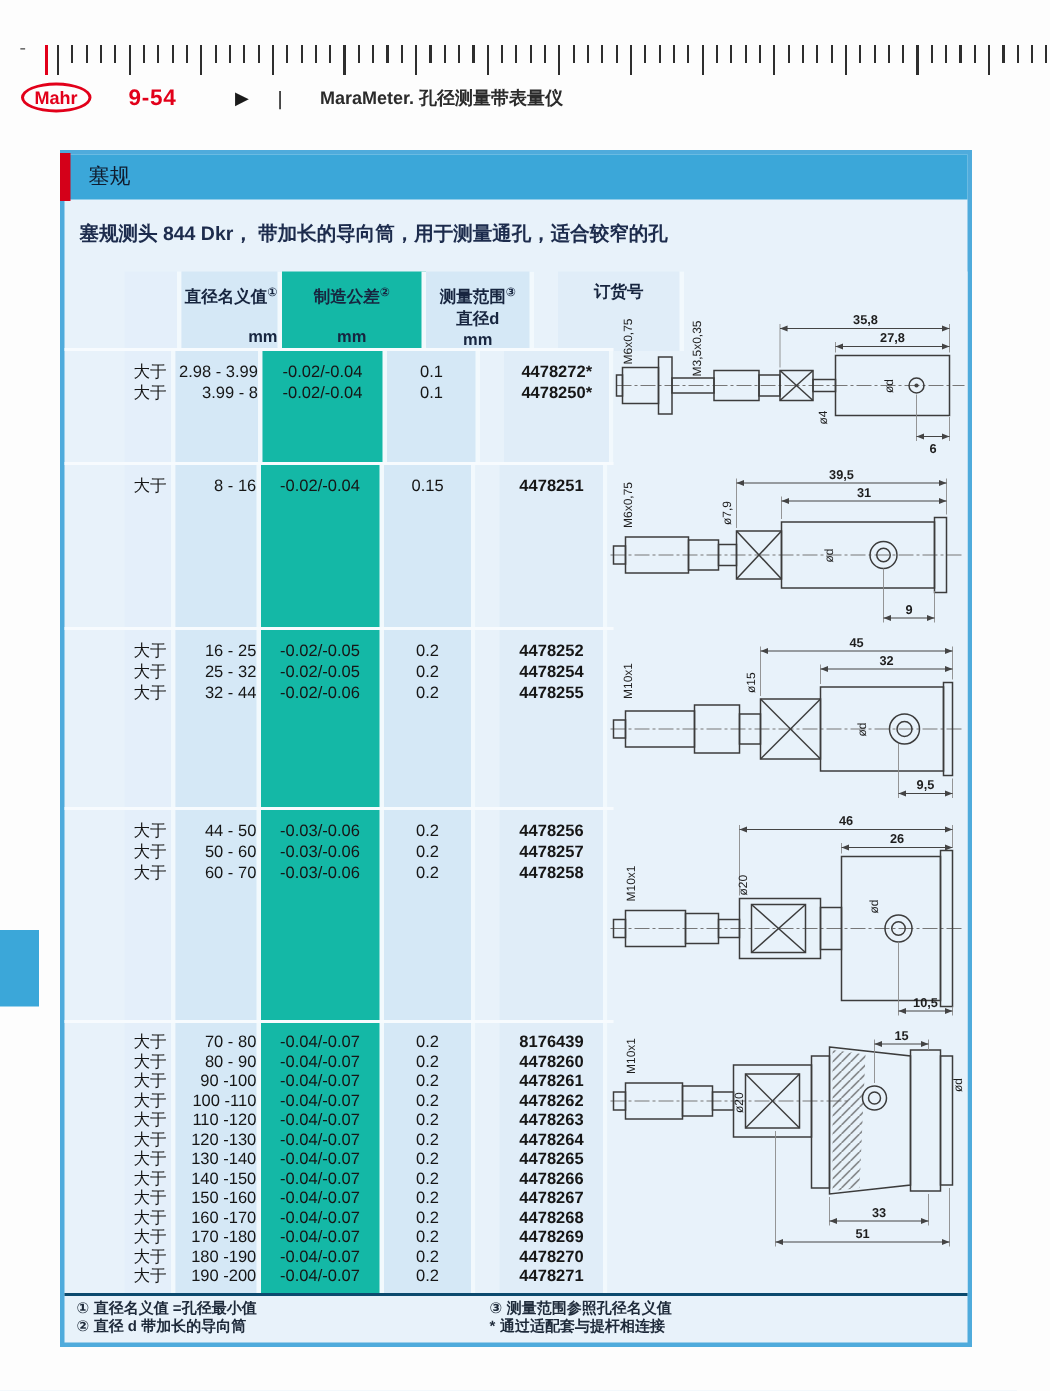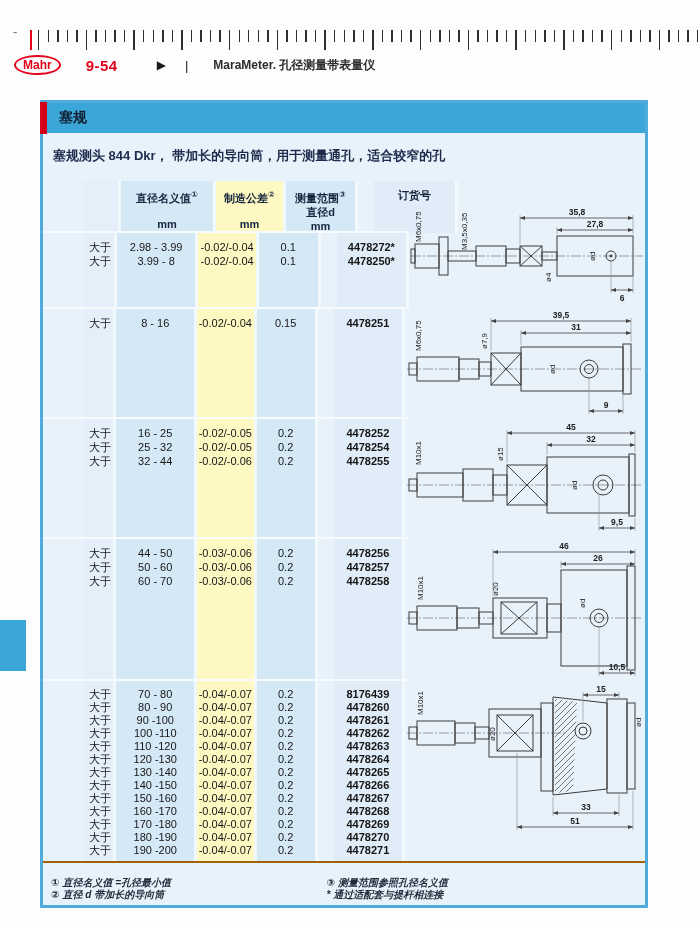--- a/index.html
+++ b/index.html
@@ -23,45 +23,45 @@
   .pageno{color:#e2001a;font-weight:bold;font-size:15px;letter-spacing:0.5px;}
   .navarrow{font-size:12px;color:#1a1a1a;margin-left:14px;}
   .navbar{color:#1a1a1a;font-size:13px;margin-left:-6px;}
   .ptitle{font-weight:bold;font-size:12px;color:#2b2b2b;}
   
   .sidetab{position:absolute;left:0;top:620px;width:26px;height:51px;background:#3ba7d9;}
   
   .panel{position:absolute;left:40px;top:100px;width:602px;border:3px solid #4fabdc;background:#e8f2fa;}
   .titlebar{position:relative;height:30px;background:#3ba7d9;display:flex;align-items:center;}
   .titlebar .red-accent{position:absolute;left:-3px;top:-1px;width:7px;height:32px;background:#d40019;}
-  .titlebar .ttext{margin-left:16px;font-size:14px;font-weight:bold;color:#101c2e;}
+  .titlebar .ttext{margin-left:16px;font-size:14px;font-weight:normal;color:#101c2e;}
   .subtitle{height:48px;padding:14px 12px 0 10px;box-sizing:border-box;
     font-size:13px;font-weight:bold;color:#1d2c4d;}
   
   .tbl{position:relative;}
   .trow{position:relative;display:flex;align-items:stretch;}
   .trow::before{content:'';position:absolute;top:-2px;left:0;width:366px;height:2px;background:#f7fbfe;}
   .hdr-row::before{display:none;}
   .col{box-sizing:border-box;border-right:3px solid #f2f9fd;padding-top:7px;}
   .col.prefix{width:38px;background:#e4effa;padding-left:6px;margin-left:40px;}
-  .col.c1{width:95px;background:#d5e8f6;text-align:center;}
-  .col.c2{width:70px;background:#fef9c3;text-align:center;}
+  .col.c1{width:67px;background:#d5e8f6;text-align:right;}
+  .col.c2{width:96px;background:#14b8a6;text-align:center;}
   .col.c3{width:72px;background:#d5e8f6;text-align:center;}
   .col.c4{width:84px;background:#e0edf8;text-align:center;margin-left:16px;}
   .col.draw{flex:1;border-right:none;background:#e8f2fa;display:flex;
     justify-content:center;align-items:center;padding-top:0;overflow:visible;}
   .cl{font-size:11px;line-height:14px;color:#161616;white-space:nowrap;}
   .g5 .cl{line-height:13px;}
   .bold .cl{font-weight:bold;}
   .hdr-row{min-height:40px;}
   .hdr-row .cl{font-weight:bold;color:#17253f;}
   .sup{font-size:8px;vertical-align:super;}
   .hsp{height:12px;}
   
-  .notes{display:flex;border-top:2px solid #a16207;padding:14px 8px 4px 8px;font-style:italic;}
+  .notes{display:flex;border-top:2px solid #0c4a6e;padding:3px 8px 4px 8px;}
   .notes .ncol{font-size:10px;font-weight:bold;color:#1e2a3a;line-height:12px;}
   .notes .ncol.left{width:47%;}
   .notes .nmark{margin-right:3px;}
   
   svg .pt{stroke:#3c3c3c;stroke-width:1;fill:none;}
   svg .cen{stroke:#777;stroke-width:0.7;stroke-dasharray:10 2 2 2;}
   svg .ext{stroke:#8a8a8a;stroke-width:0.6;}
   svg .dim{stroke:#444;stroke-width:0.8;}
   svg text{font-size:8px;fill:#1e1e1e;font-family:"Liberation Sans",sans-serif;}
   svg text.dl{font-size:8.5px;font-weight:bold;}

